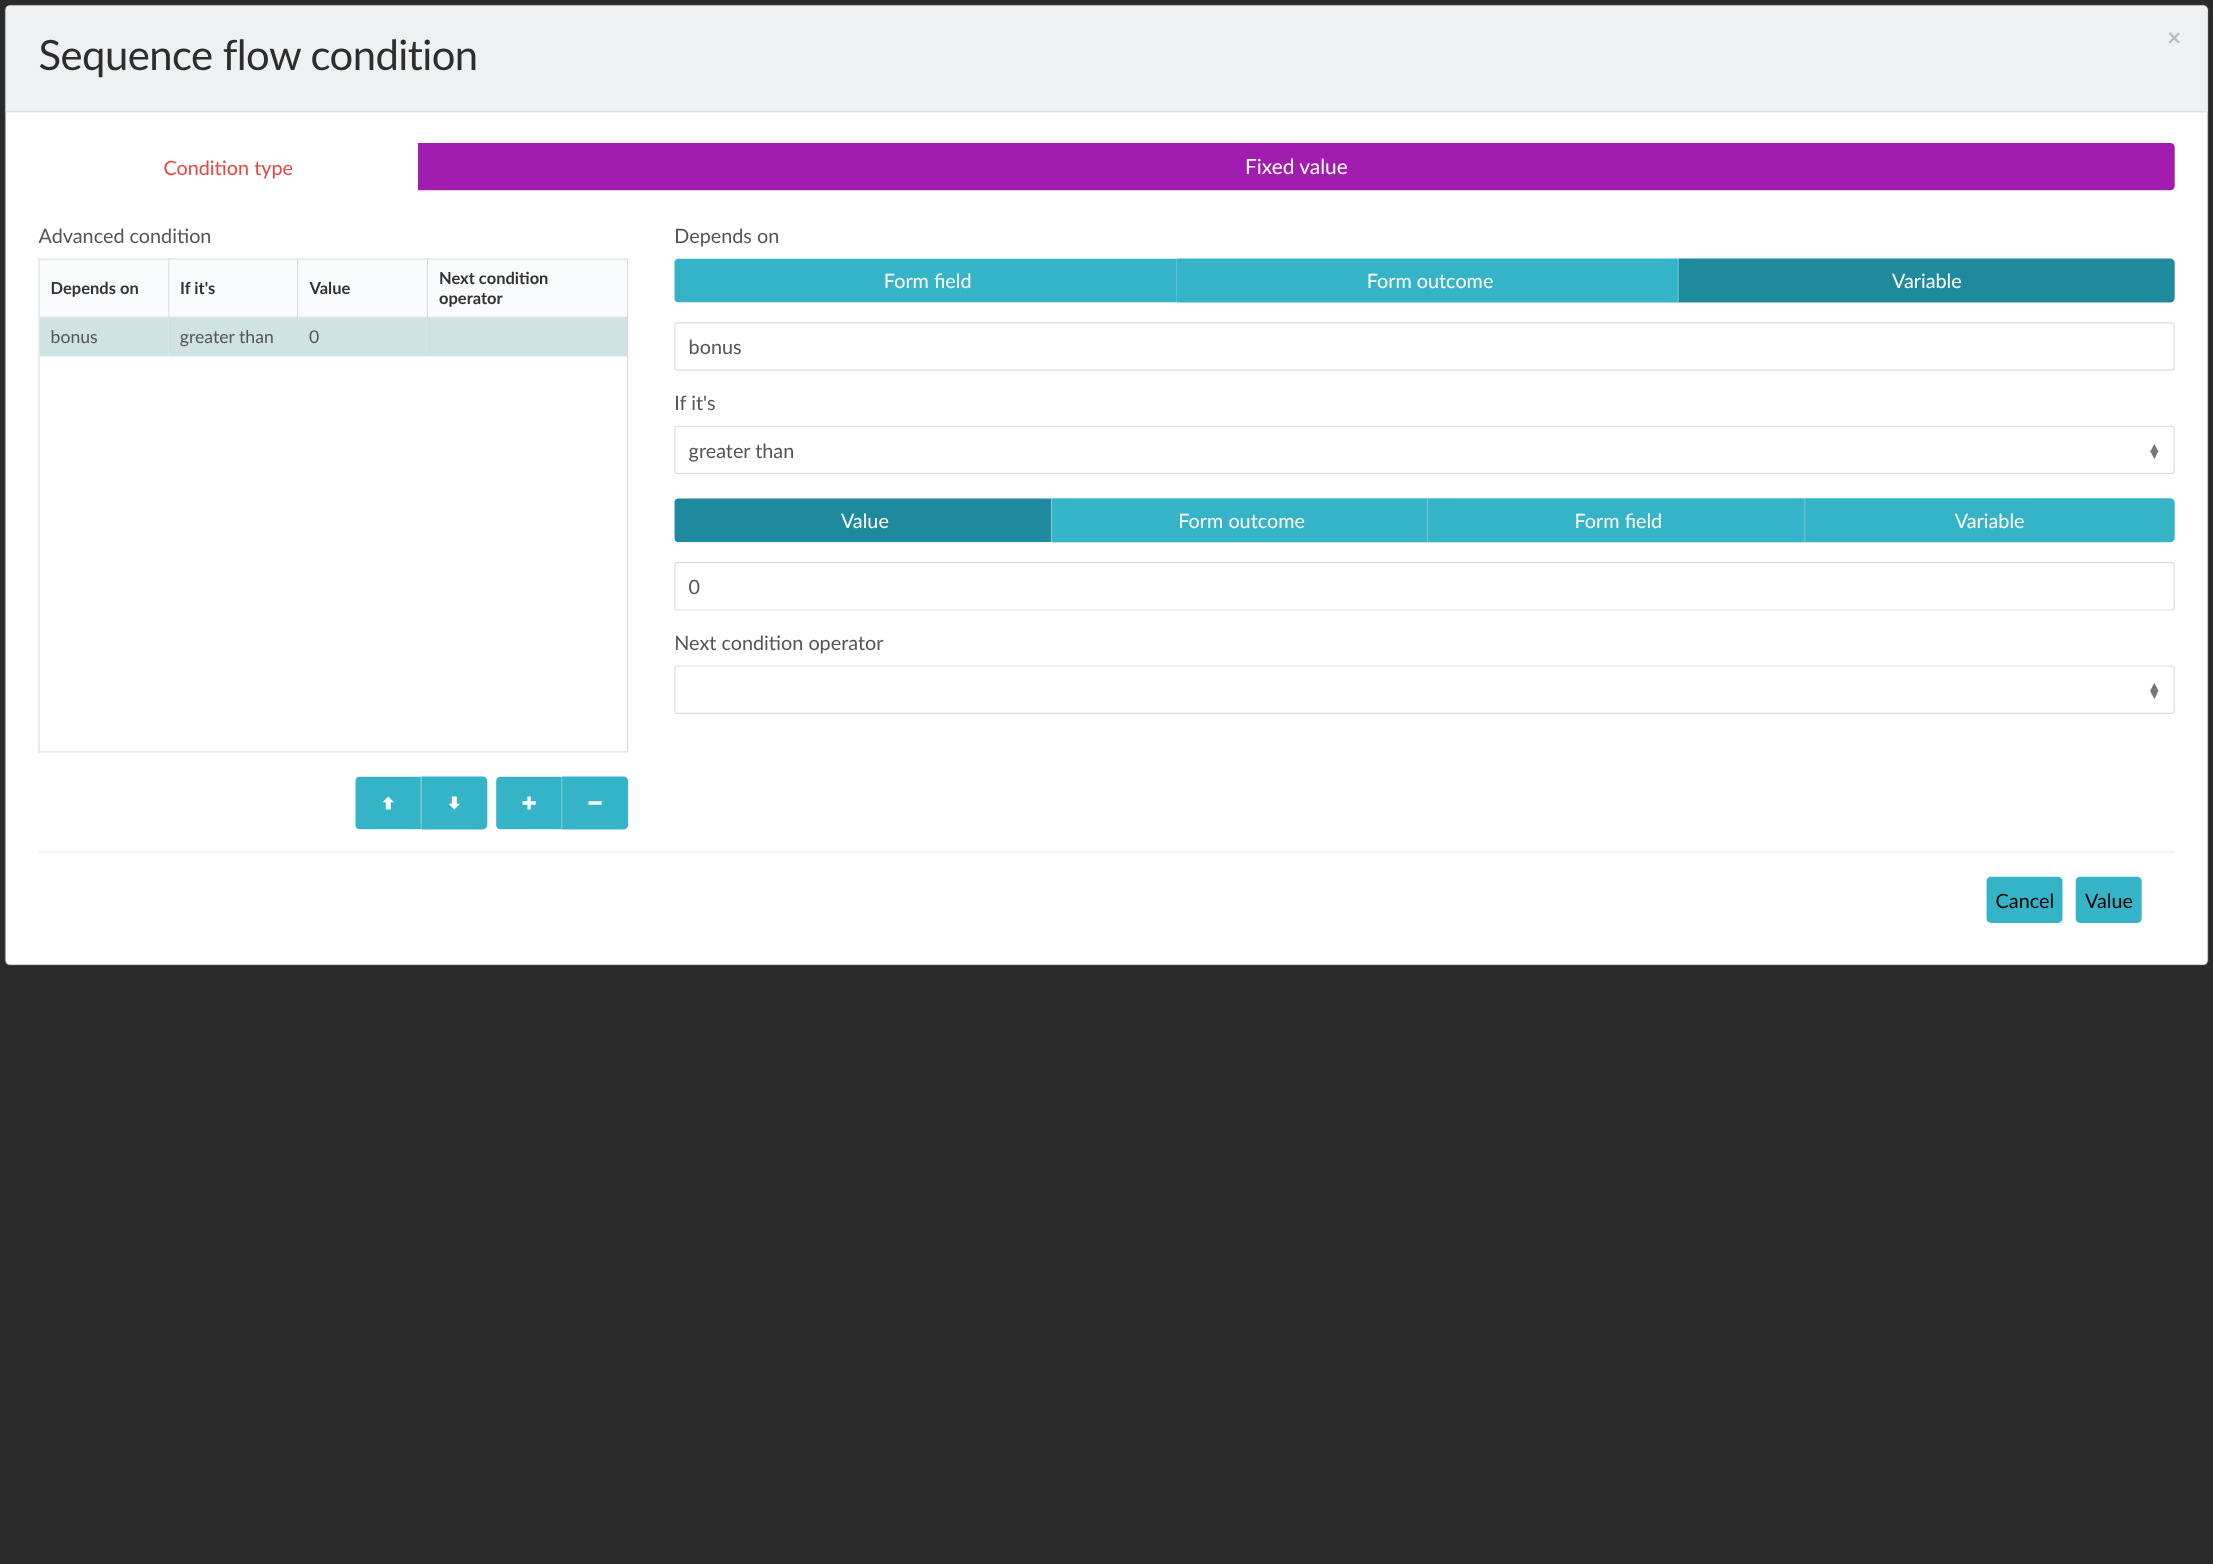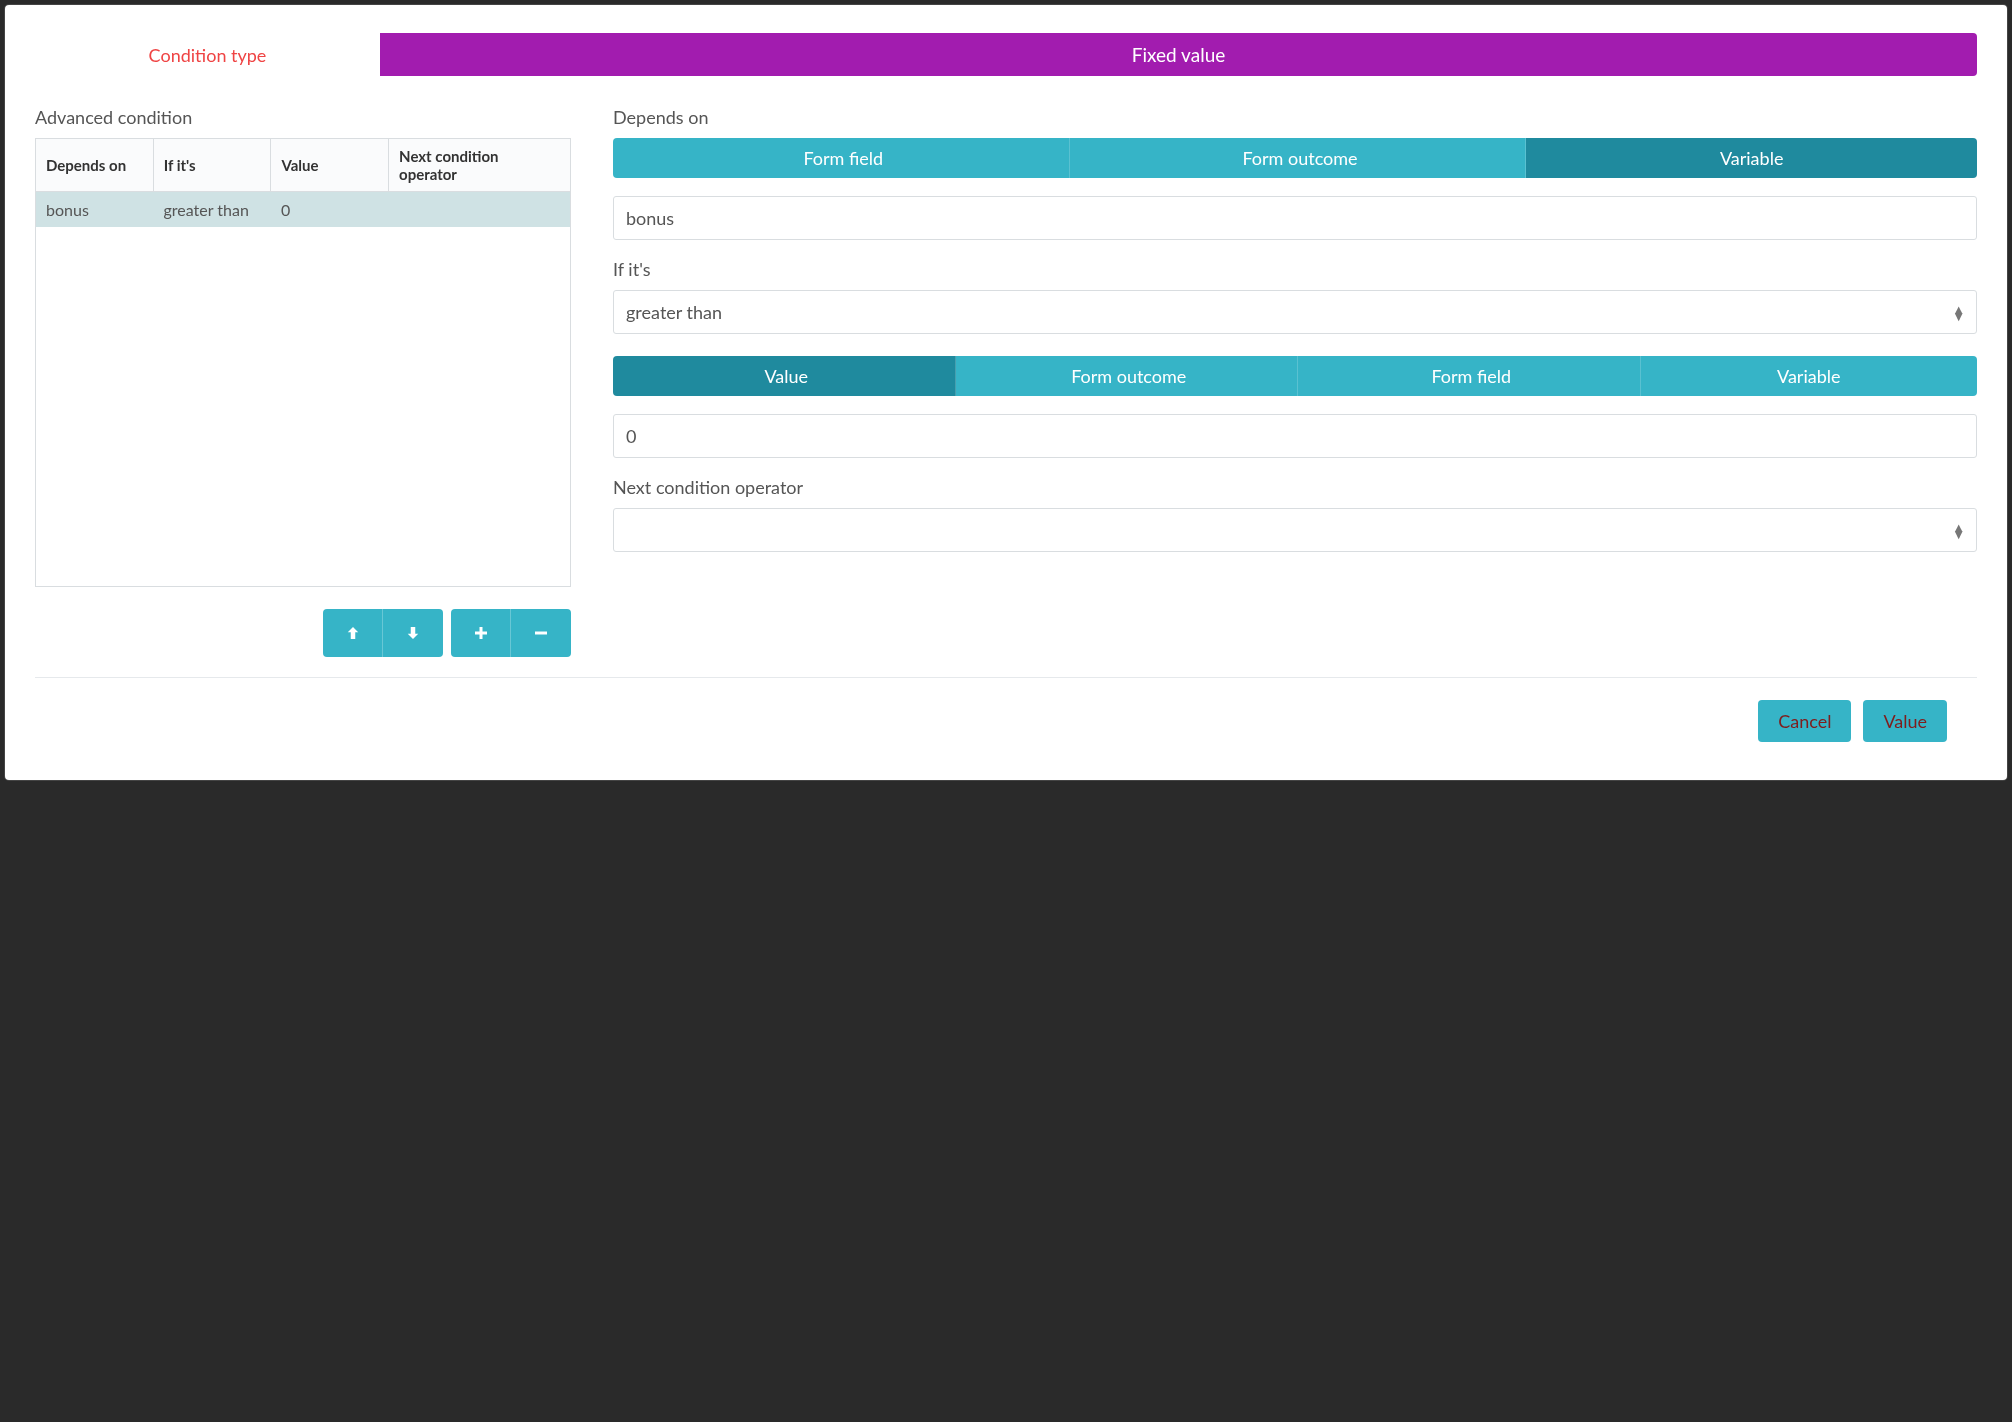--- a/index.html
+++ b/index.html
@@ -222,35 +222,39 @@
       padding: 22px 30px 28px 30px;
       border-top: 1px solid #e6e9ec;
       display: flex;
       justify-content: flex-end;
       gap: 12px;
       margin-top: 20px;
     }
     .footer-btn {
       background: #36b4c7;
       border: none;
-      color: #7f1d1d;
-      padding: 10px 20px;
+      color: #000000;
+      padding: 10px 8px;
       font-size: 18px;
       border-radius: 4px;
       cursor: pointer;
       font-family: inherit;
     }
 
     svg.icon { width: 18px; height: 18px; }
   </style>
 </head>
 <body>
 
 <div class="modal">
 
+  <div class="modal-header">
+    <h1 class="modal-title">Sequence flow condition</h1>
+    <span class="close-x">×</span>
+  </div>
 
   <div class="modal-body">
 
     <div class="condition-type-row">
       <div class="condition-type-label">Condition type</div>
       <div class="tab-buttons">
         <button class="tab-btn right inactive">Fixed value</button>
       </div>
     </div>
 

